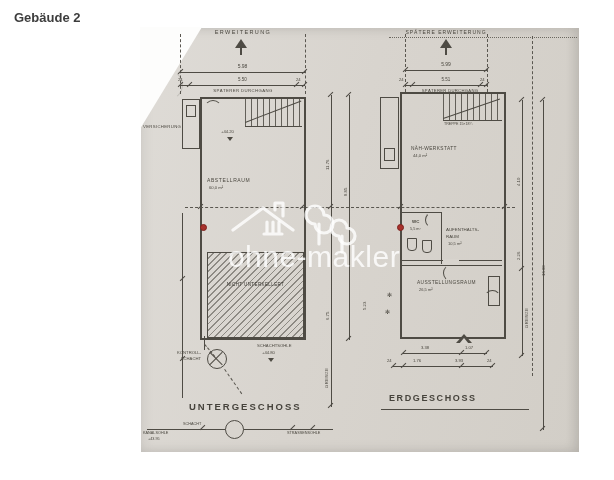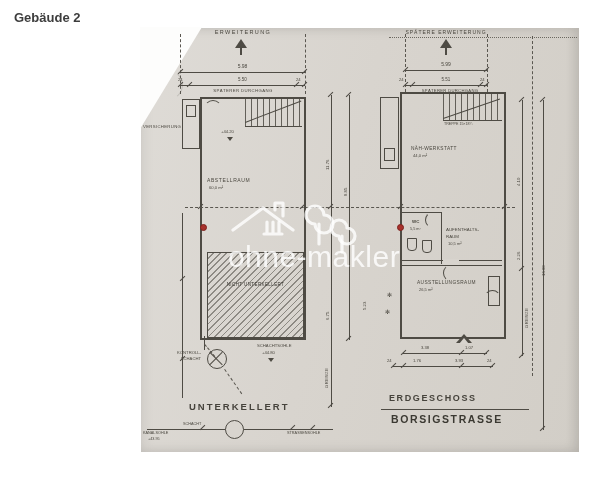--- a/index.html
+++ b/index.html
@@ -101,21 +101,21 @@
   </div>
   <div class="tx" style="left:4px;top:322px;width:56px;font-size:4.2px;text-align:right;line-height:1.5">
     <span>KONTROLL-</span><br>
     <span>SCHACHT</span>
   </div>
   <div class="tx" style="left:116px;top:316px;font-size:4.2px">SCHACHTSOHLE</div>
   <div class="tx" style="left:121px;top:323px;font-size:4.2px">+44.80</div>
   <div class="arrow-tri" style="left:127px;top:330px;border-left:3px solid transparent;border-right:3px solid transparent;border-top:4px solid #4e4b44"></div>
   <div class="dh" style="left:84px;top:341px;width:30px;transform:rotate(55deg);transform-origin:left top"></div>
 
-  <div class="tx" style="left:48px;top:374px;font-size:9.5px;letter-spacing:2px;font-weight:600;color:#46433c">UNTERKELLERT</div>
+  <div class="tx" style="left:48px;top:374px;font-size:9.5px;letter-spacing:2px;font-weight:600;color:#46433c">UNTERGESCHOSS</div>
 
   <div class="lh" style="left:6px;top:401px;width:186px;border-top-width:1.2px"></div>
   <div class="tx" style="left:42px;top:394px;font-size:3.8px">SCHACHT</div>
   <div class="circle" style="left:84px;top:392px;width:17px;height:17px;border-width:1.5px;background:#d8d4ce"></div>
   <div class="tk" style="left:58px;top:399px"></div>
   <div class="tk" style="left:148px;top:399px"></div>
   <div class="tk" style="left:168px;top:399px"></div>
   <div class="tx" style="left:2px;top:403px;font-size:3.8px">KANALSOHLE</div>
   <div class="tx" style="left:7px;top:409px;font-size:3.8px">+43.95</div>
   <div class="tx" style="left:146px;top:403px;font-size:3.8px">STRASSENSOHLE</div>
@@ -208,21 +208,20 @@
   <div class="tk" style="left:259px;top:337px"></div>
   <div class="tk" style="left:317px;top:337px"></div>
   <div class="tk" style="left:348px;top:337px"></div>
   <div class="tx" style="left:246px;top:331px;font-size:4.2px">24</div>
   <div class="tx" style="left:272px;top:331px;font-size:4.2px">1.76</div>
   <div class="tx" style="left:314px;top:331px;font-size:4.2px">3.93</div>
   <div class="tx" style="left:346px;top:331px;font-size:4.2px">24</div>
 
   <div class="tx" style="left:248px;top:366px;font-size:9px;letter-spacing:1.6px;font-weight:600;color:#46433c">ERDGESCHOSS</div>
   <div class="lh" style="left:240px;top:381px;width:148px;border-top-width:1.2px"></div>
-  <div class="tx" style="left:250px;top:386px;font-size:10.5px;letter-spacing:1.6px;font-weight:700;color:#3b3932">BORSIGSTRASSE</div>
 
   <div class="lv" style="left:381px;top:72px;height:256px"></div>
   <div class="tk" style="left:377px;top:71px"></div>
   <div class="tk" style="left:377px;top:240px"></div>
   <div class="tk" style="left:377px;top:327px"></div>
   <div class="tx rot" style="left:376px;top:158px;font-size:4.3px">4.10</div>
   <div class="tx rot" style="left:376px;top:232px;font-size:4.3px">2.26</div>
   <div class="dv" style="left:391px;top:8px;height:340px"></div>
   <div class="lv" style="left:402px;top:72px;height:330px"></div>
   <div class="tk" style="left:398px;top:71px"></div>

